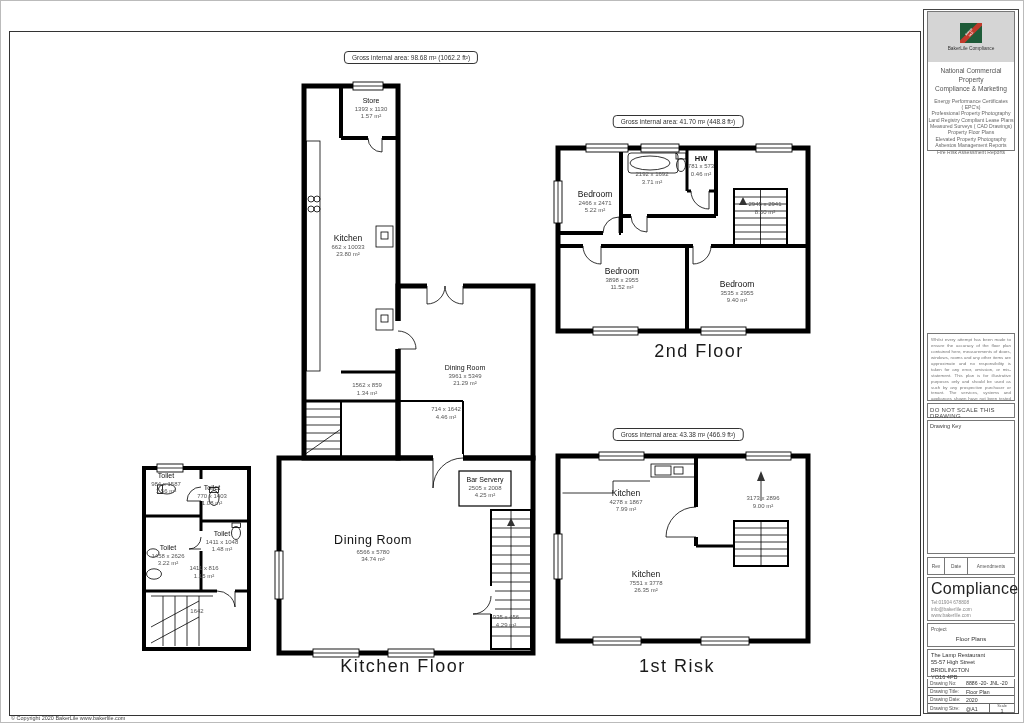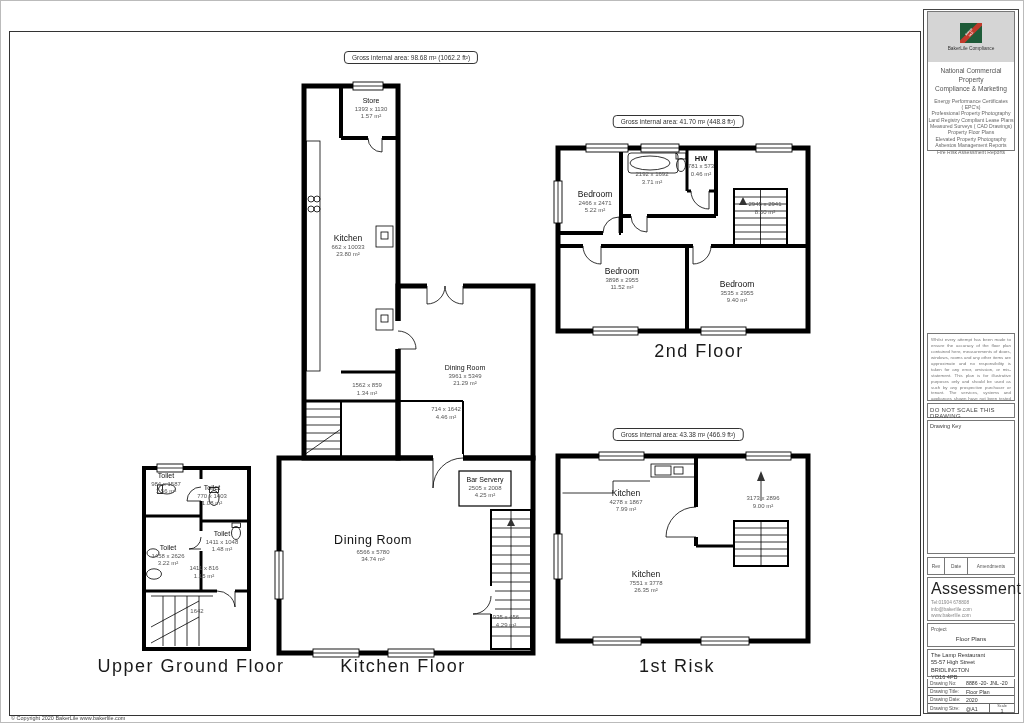--- a/index.html
+++ b/index.html
@@ -405,21 +405,20 @@
   <div class="rlabel" style="left:762px;top:501px;">
     <span class="dm">3173 x 2896</span>
     <span class="ar">9.00 m²</span>
   </div>
   <div class="rlabel" style="left:645px;top:581px;">
     <span class="nm">Kitchen</span>
     <span class="dm">7551 x 3778</span>
     <span class="ar">26.35 m²</span>
   </div>
 
-  <div class="ftitle" style="left:190px;top:655px;">Upper Ground Floor</div>
   <div class="ftitle" style="left:402px;top:655px;">Kitchen Floor</div>
   <div class="ftitle" style="left:678px;top:340px;margin-left:20px;">2nd Floor</div>
   <div class="ftitle" style="left:676px;top:655px;">1st Risk</div>
 
   <div class="sb-outer"></div>
 
   <div class="sb-box" style="top:10px;height:140px;">
     <div class="comp-head">
       <div class="logo-sq" style="width:22px;height:20px;">
         <div class="logo-band" style="font-size:2.5px;">
@@ -462,21 +461,21 @@
     <div class="rev-row">
       <div class="rev-cell" style="width:16px;">Rev</div>
       <div class="rev-cell" style="width:22px;">Date</div>
       <div class="rev-cell" style="flex:1;border-right:none;">Amendments</div>
     </div>
   </div>
 
   <div class="sb-box" style="top:576px;height:44px;padding:2px 3px;">
     <div style="display:flex;justify-content:space-between;align-items:flex-start;">
       <div>
-        <div class="brand-name">Assessment</div>
+        <div class="brand-name">Compliance</div>
         <div class="brand-contact">
           <div>Tel:01904 678808</div>
           <div>info@bakerlile.com</div>
           <div>www.bakerlile.com</div>
         </div>
       </div>
       <div class="logo-sq" style="width:26px;height:26px;">
         <div class="logo-band" style="font-size:3.5px;">
           <span>BAKER</span>
           <span>LILE</span>

